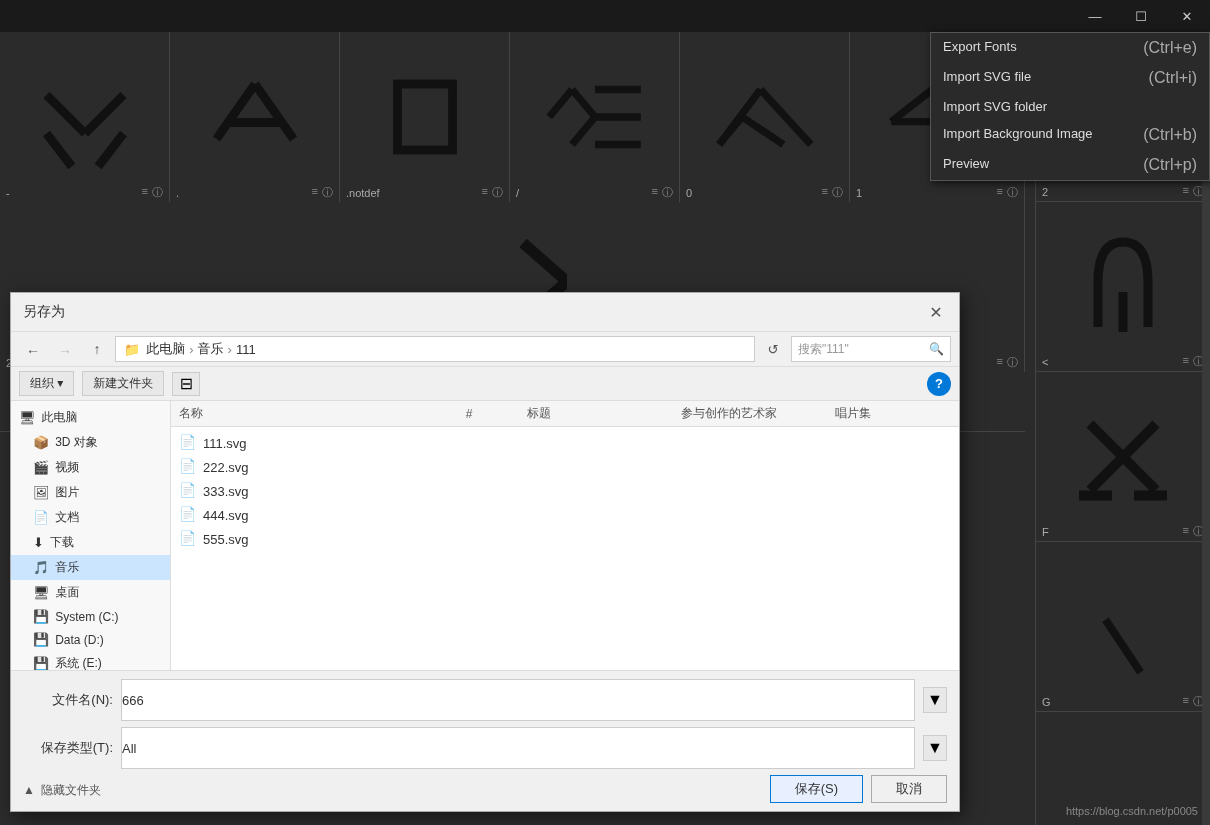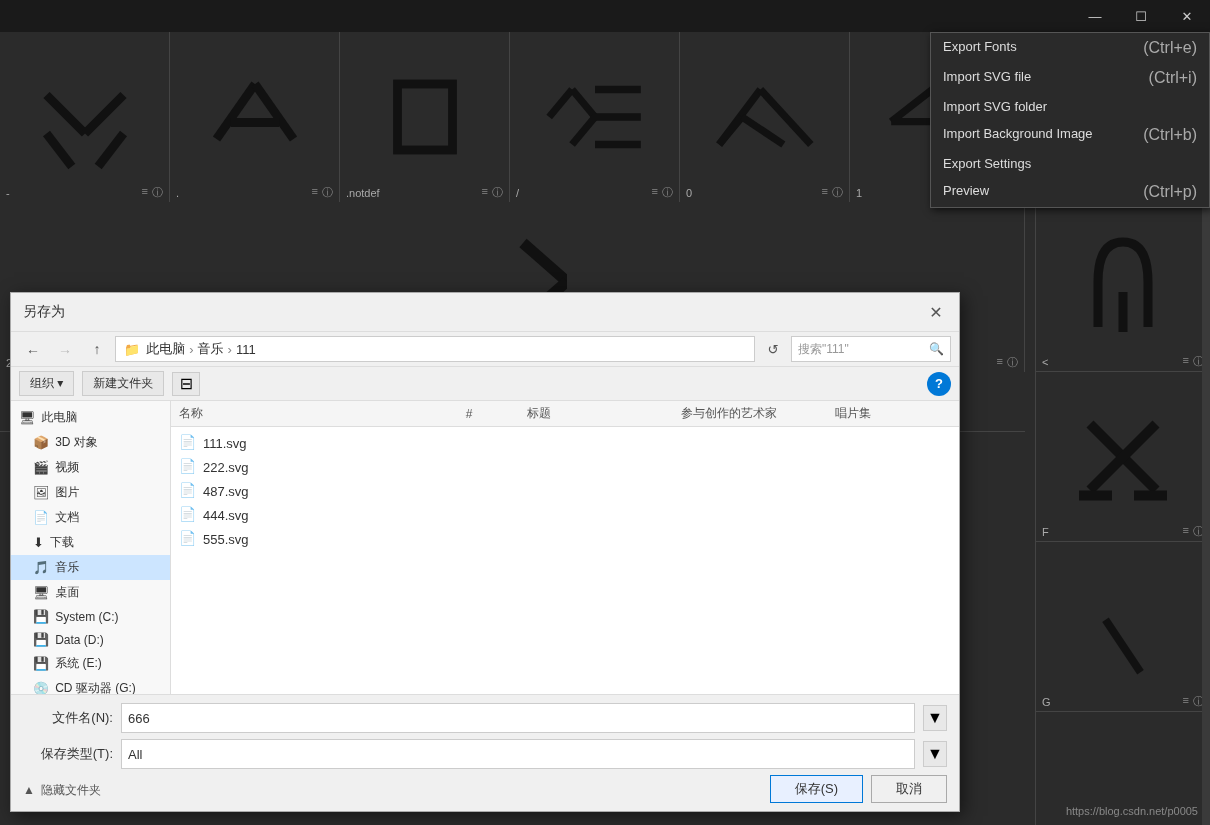--- a/index.html
+++ b/index.html
@@ -179,22 +179,22 @@
 
     
     .dialog-bottom {
       border-top: 1px solid #ddd; padding: 8px 12px; background: #f0f0f0;
     }
     .form-row {
       display: flex; align-items: center; gap: 8px; margin-bottom: 6px;
     }
     .form-label { font-size: 13px; color: #333; width: 90px; text-align: right; flex-shrink: 0; }
     .form-input {
-      flex: 1; height: 30px; border: 1px solid #ccc; background: white;
-      padding: 0 6px; font-size: 13px; color: #333;
+      flex: 1; height: 42px; border: 1px solid #ccc; background: white;
+      padding: 0 0; font-size: 13px; color: #333;
     }
     .form-select-btn {
       width: 24px; height: 26px; background: #e8e8e8; border: 1px solid #ccc;
       display: flex; align-items: center; justify-content: center; cursor: pointer;
     }
 
     .dialog-buttons {
       display: flex; align-items: center; justify-content: flex-end; gap: 8px; margin-top: 4px;
     }
     .dlg-btn {
@@ -240,24 +240,20 @@
     <span>Import SVG file</span>
     <span class="shortcut">(Ctrl+i)</span>
   </div>
   <div class="dropdown-item">
     <span>Import SVG folder</span>
     <span class="shortcut"></span>
   </div>
   <div class="dropdown-item">
     <span>Import Background Image</span>
     <span class="shortcut">(Ctrl+b)</span>
-  </div>
-  <div class="dropdown-item">
-    <span>Export Settings</span>
-    <span class="shortcut"></span>
   </div>
   <div class="dropdown-item">
     <span>Preview</span>
     <span class="shortcut">(Ctrl+p)</span>
   </div>
 </div>
 
 <div class="glyph-row" style="position:absolute;top:32px;left:0;right:185px;">
 
   <div class="glyph-cell">
@@ -540,21 +536,21 @@
         <div class="file-item">
           <span class="file-icon" style="color:#9b59b6;font-size:14px;">📄</span>
           <span class="file-name">111.svg</span>
         </div>
         <div class="file-item">
           <span class="file-icon" style="color:#9b59b6;font-size:14px;">📄</span>
           <span class="file-name">222.svg</span>
         </div>
         <div class="file-item">
           <span class="file-icon" style="color:#9b59b6;font-size:14px;">📄</span>
-          <span class="file-name">487.svg</span>
+          <span class="file-name">333.svg</span>
         </div>
         <div class="file-item">
           <span class="file-icon" style="color:#9b59b6;font-size:14px;">📄</span>
           <span class="file-name">444.svg</span>
         </div>
         <div class="file-item">
           <span class="file-icon" style="color:#9b59b6;font-size:14px;">📄</span>
           <span class="file-name">555.svg</span>
         </div>
       </div>

